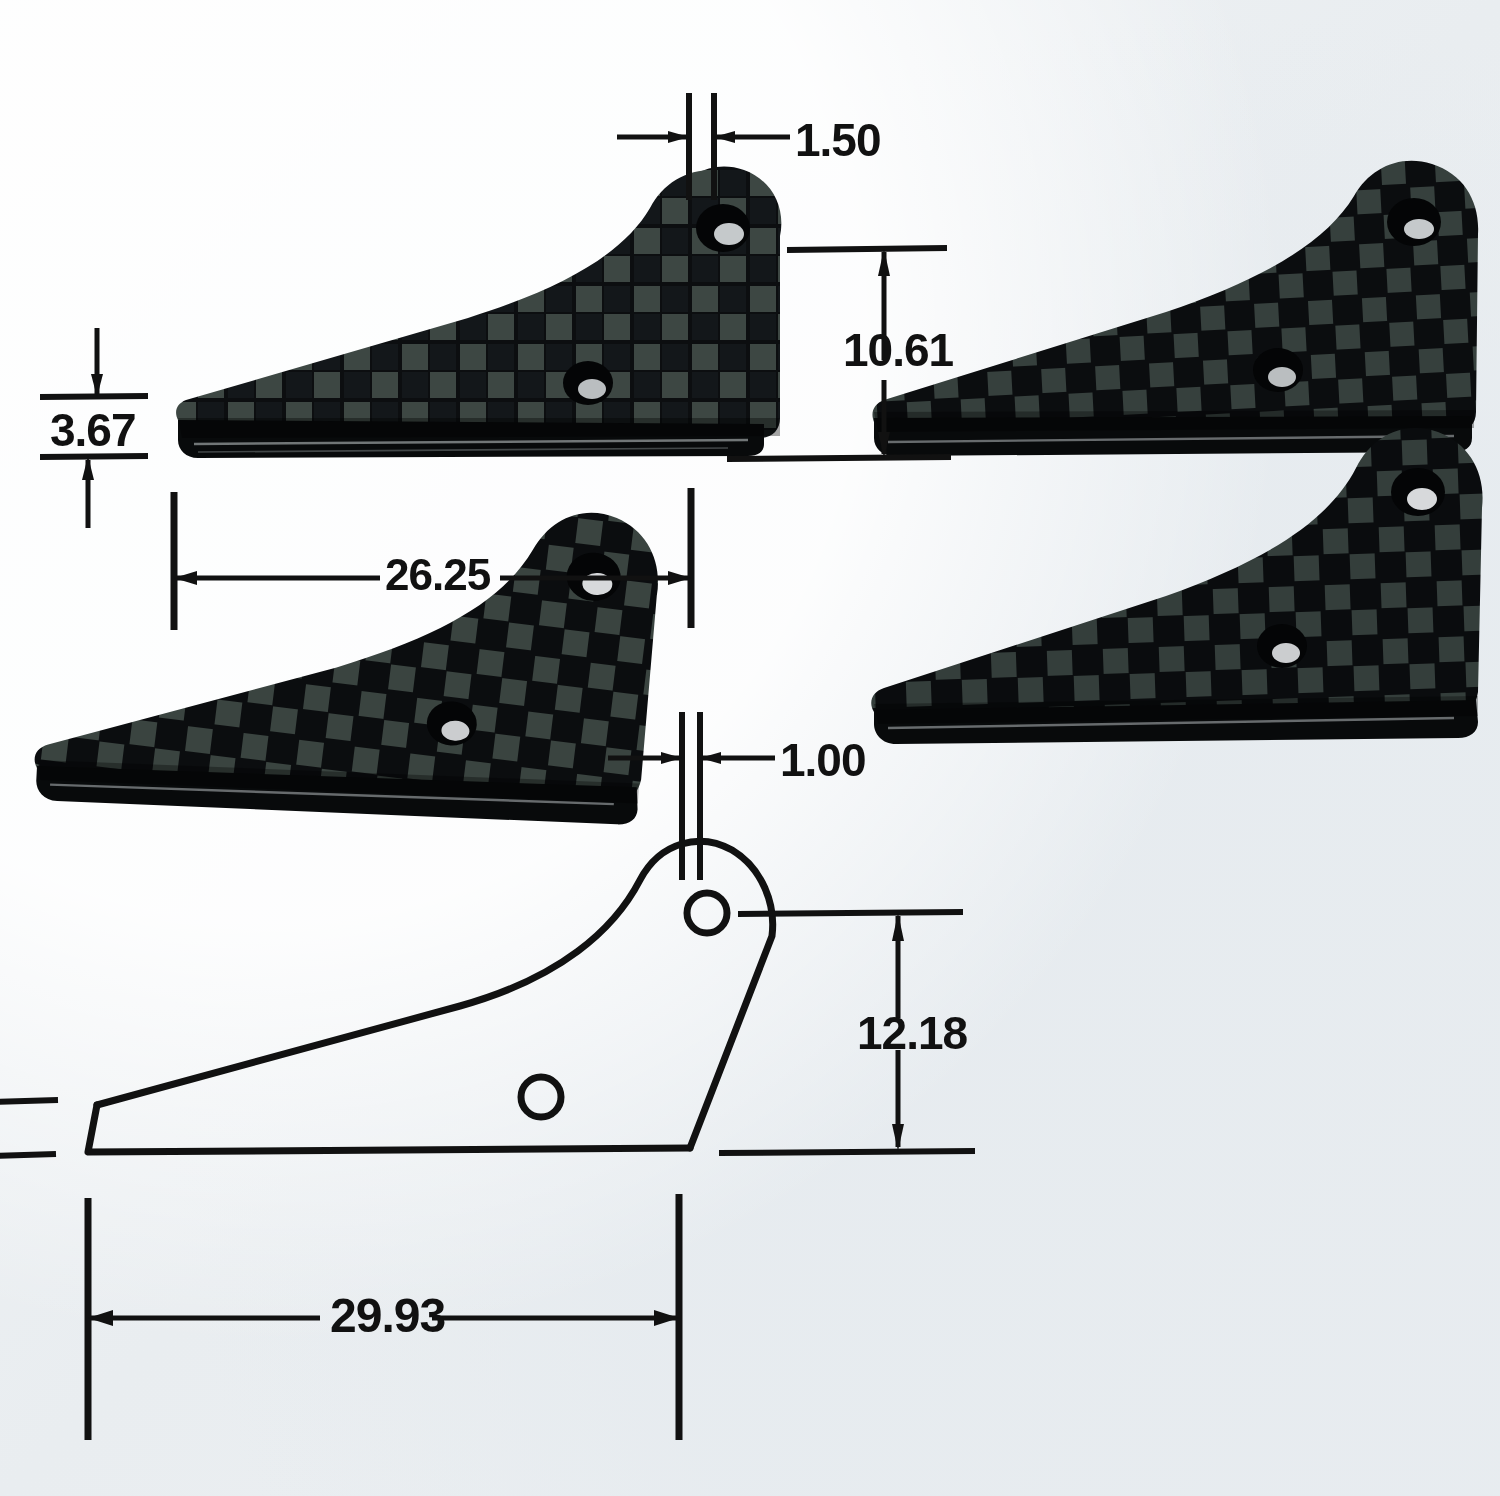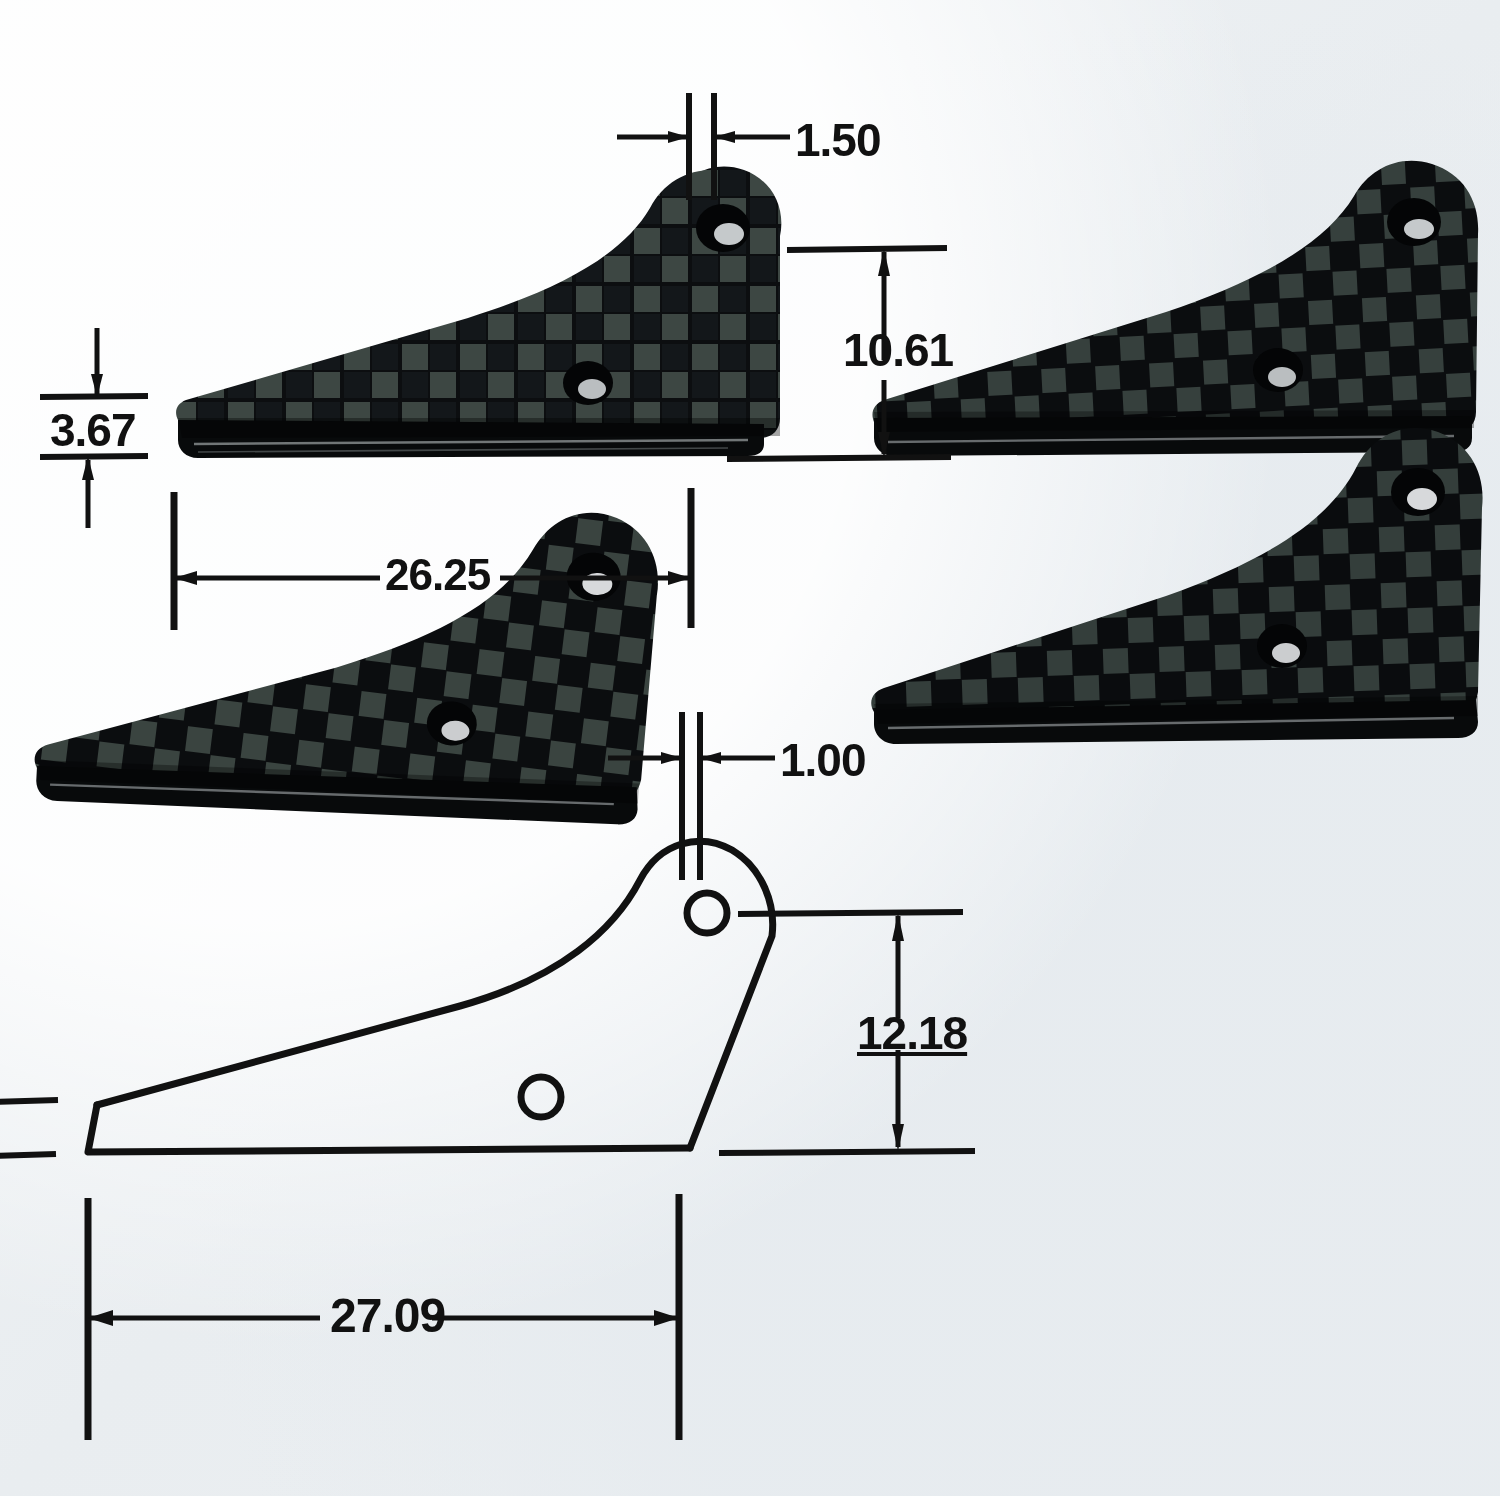--- a/index.html
+++ b/index.html
@@ -228,16 +228,16 @@
   <div class="dimtext" style="left:795px;top:117px;font-size:46px;">1.50</div>
 
   <div class="dimtext" style="left:50px;top:407px;font-size:46px;text-align:right;">3.67</div>
 
   <div class="dimtext" style="left:843px;top:327px;font-size:46px;">10.61</div>
 
   <div class="dimtext" style="left:385px;top:553px;font-size:44px;">26.25</div>
 
   <div class="dimtext" style="left:780px;top:737px;font-size:46px;text-align:right;">1.00</div>
 
-  <div class="dimtext" style="left:857px;top:1010px;font-size:46px;text-decoration:underline;">12.18</div>
-
-  <div class="dimtext" style="left:330px;top:1292px;font-size:48px;">27.09</div>
+  <div class="dimtext" style="left:857px;top:1010px;font-size:46px;">12.18</div>
+
+  <div class="dimtext" style="left:330px;top:1292px;font-size:48px;">29.93</div>
 </div>
 
 </body></html>

